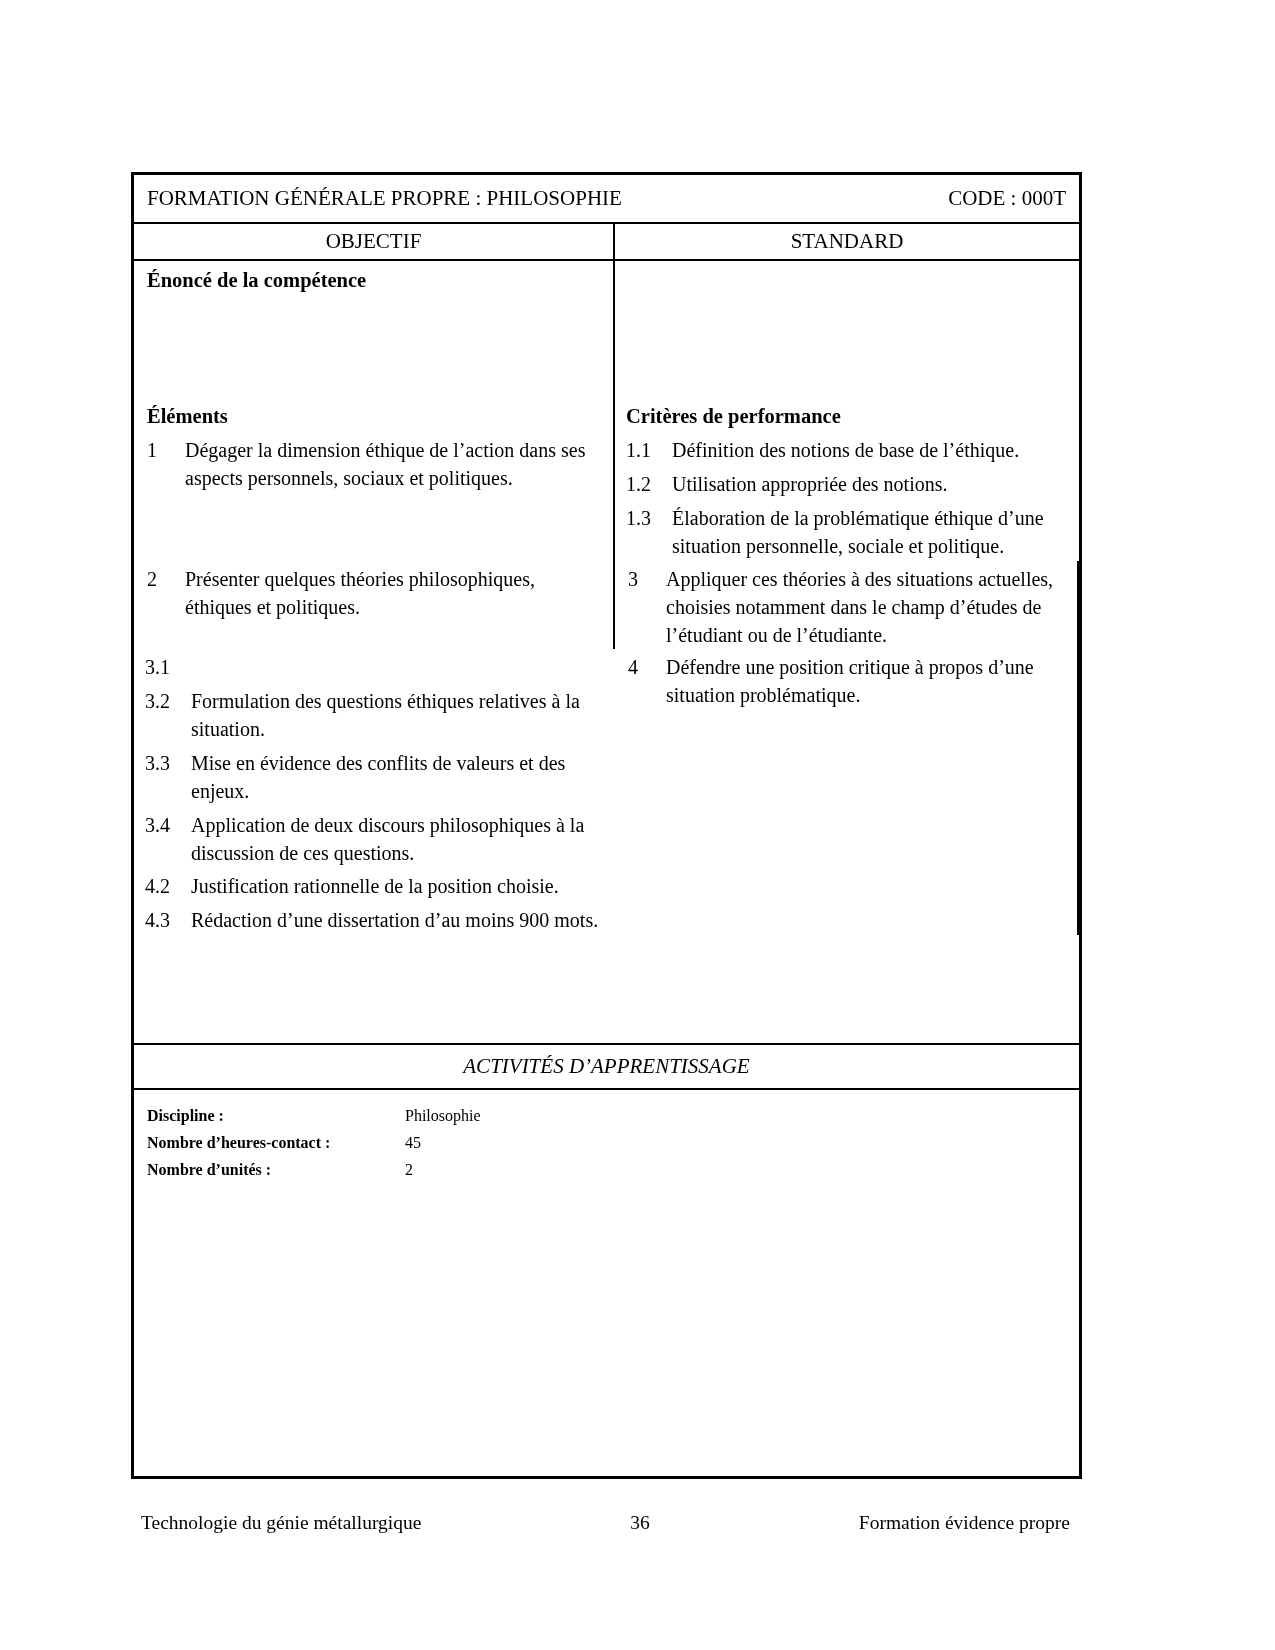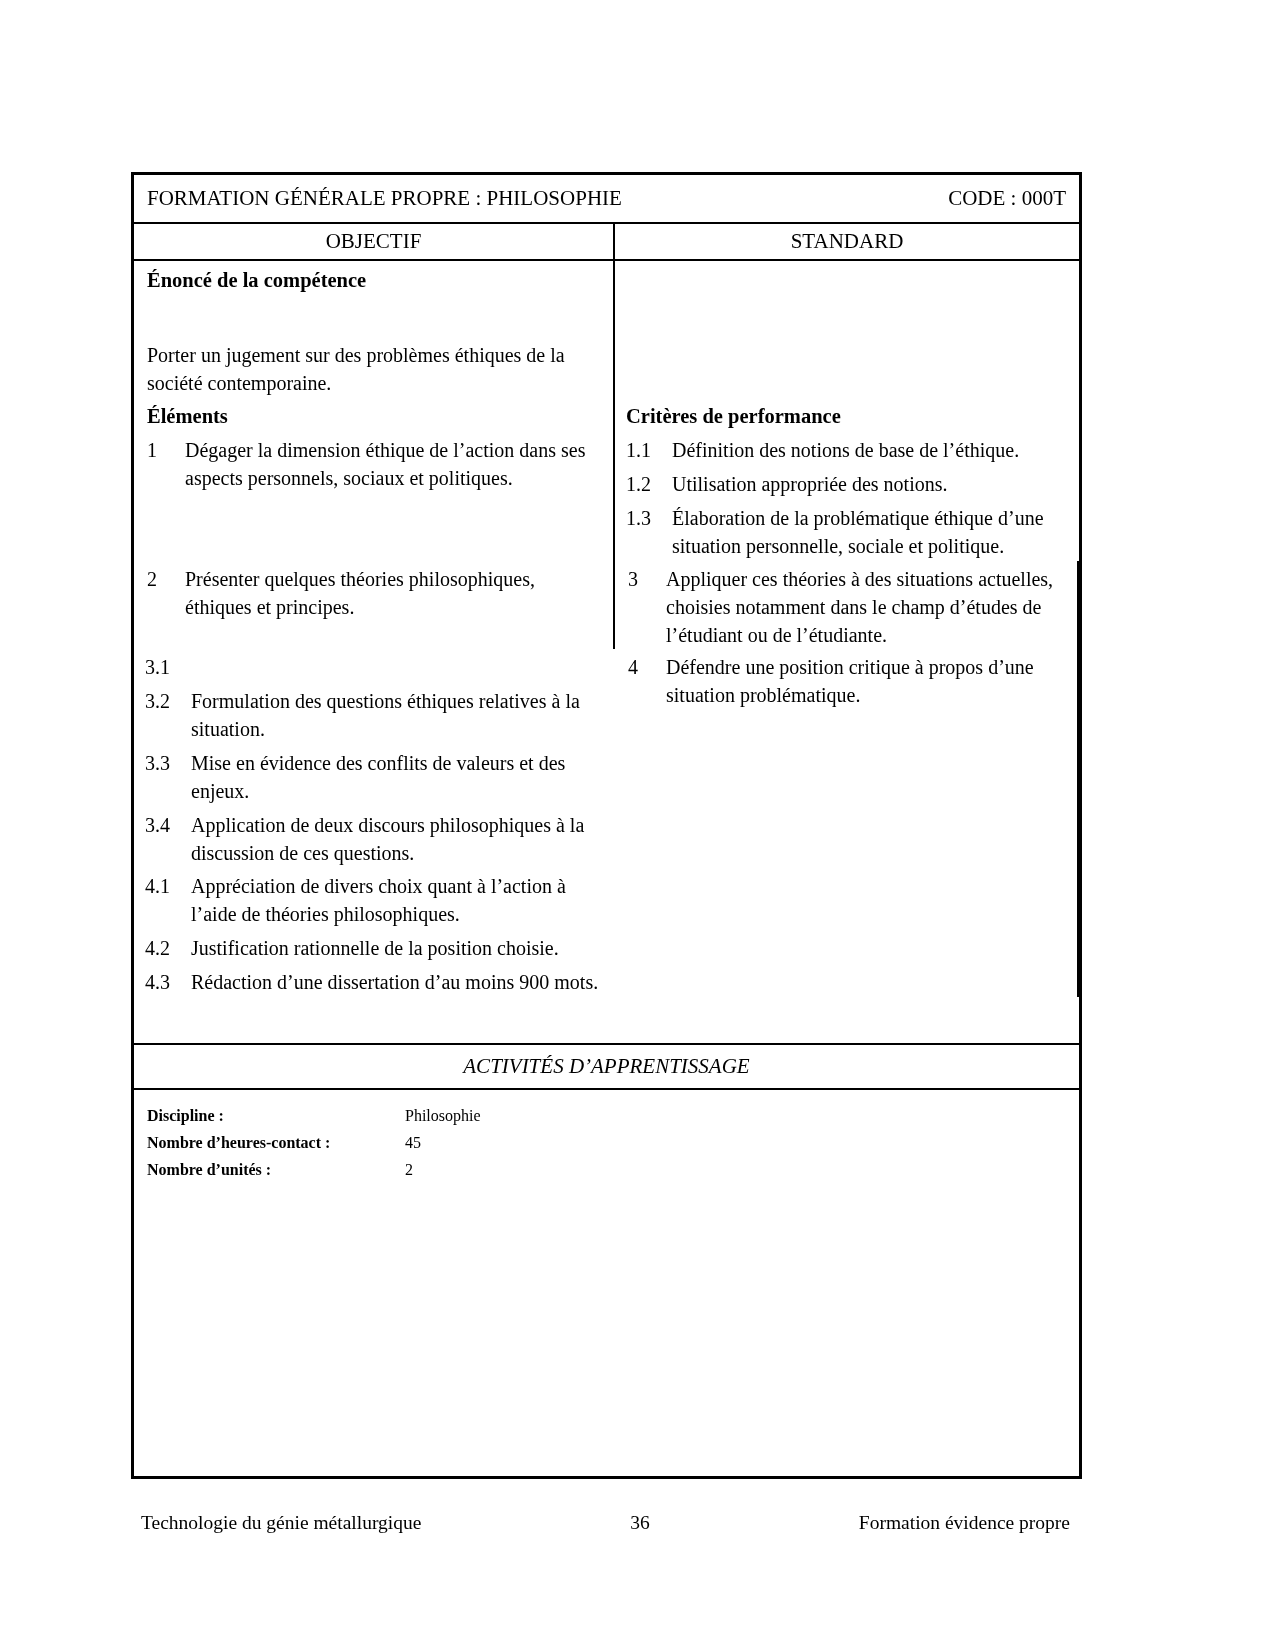--- a/index.html
+++ b/index.html
@@ -73,21 +73,20 @@
 
     <div class="row-colheads">
       <div class="cell-l">OBJECTIF</div>
       <div class="cell-r">STANDARD</div>
     </div>
 
     <div class="row-body">
 
       <div class="lc">
         <div class="bold-head enonce-head">Énoncé de la compétence</div>
-        <div class="enonce-text">Porter un jugement sur des problèmes éthiques de la société contemporaine.</div>
       </div>
       <div class="rc"></div>
 
       <div class="lc head-row">
         <span class="bold-head">Éléments</span>
       </div>
       <div class="rc head-row">
         <span class="bold-head">Critères de performance</span>
       </div>
 
@@ -108,21 +107,21 @@
         </div>
         <div class="cr-item">
           <span class="cr-num">1.3</span>
           <span class="cr-txt">Élaboration de la problématique éthique d’une situation personnelle, sociale et politique.</span>
         </div>
       </div>
 
       <div class="lc">
         <div class="el-item">
           <span class="el-num">2</span>
-          <span class="el-txt">Présenter quelques théories philosophiques, éthiques et principes.</span>
+          <span class="el-txt">Présenter quelques théories philosophiques, éthiques et politiques.</span>
         </div>
       </div>
 
       <div class="lc">
         <div class="el-item">
           <span class="el-num">3</span>
           <span class="el-txt">Appliquer ces théories à des situations actuelles, choisies notamment dans le champ d’études de l’étudiant ou de l’étudiante.</span>
         </div>
       </div>
       <div class="rc">
@@ -143,24 +142,20 @@
         </div>
       </div>
 
       <div class="lc">
         <div class="el-item">
           <span class="el-num">4</span>
           <span class="el-txt">Défendre une position critique à propos d’une situation problématique.</span>
         </div>
       </div>
       <div class="rc">
-        <div class="cr-item">
-          <span class="cr-num">4.1</span>
-          <span class="cr-txt">Appréciation de divers choix quant à l’action à l’aide de théories philosophiques.</span>
-        </div>
         <div class="cr-item">
           <span class="cr-num">4.2</span>
           <span class="cr-txt">Justification rationnelle de la position choisie.</span>
         </div>
         <div class="cr-item">
           <span class="cr-num">4.3</span>
           <span class="cr-txt">Rédaction d’une dissertation d’au moins 900 mots.</span>
         </div>
       </div>
 

